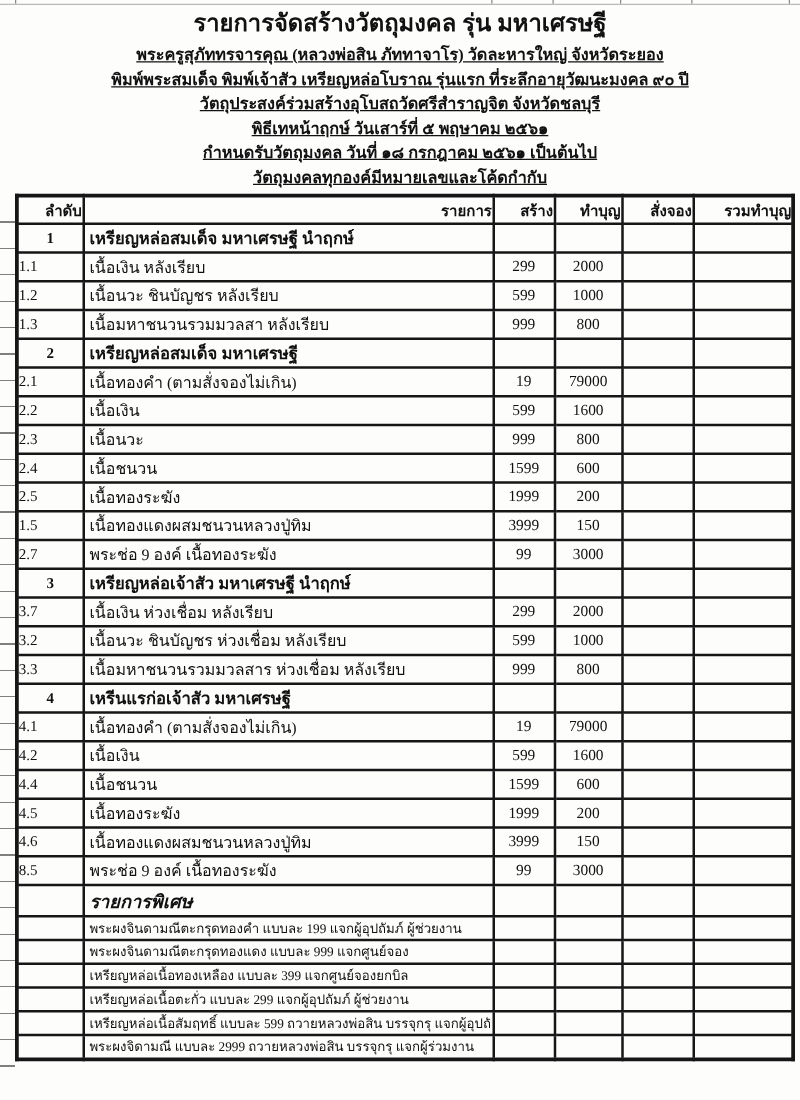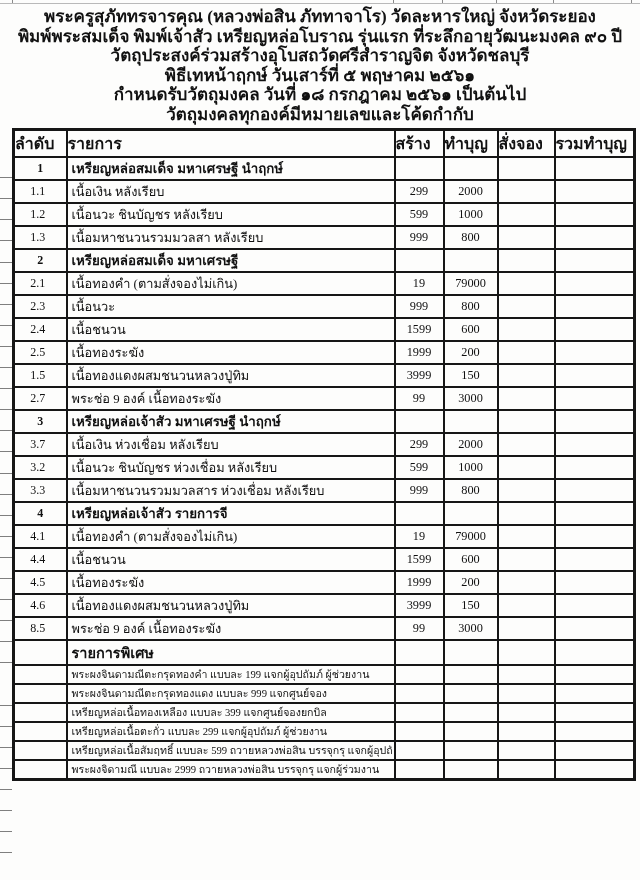--- a/index.html
+++ b/index.html
@@ -33,21 +33,21 @@
     background: repeating-linear-gradient(
       to bottom,
       transparent 0px, transparent 20.1px,
       rgba(60,60,60,.65) 20.1px, rgba(60,60,60,.65) 21.1px);
   }
   .head { text-align: center; padding-top: 7px; }
   .title {
     font-size: 19px; font-weight: bold; line-height: 25px; margin: 0 0 2px 0;
   }
   .subline {
-    font-size: 17px; font-weight: bold; line-height: 19.5px;
+    font-size: 13px; font-weight: bold; line-height: 19.5px; text-decoration: underline;
   }
   table.sheet {
     border-collapse: collapse;
     table-layout: fixed;
     margin: 4px 0 0 12px;
     width: 621px;
     border: 3px solid #161616;
   }
   col.c-no    { width: 53px; }
   col.c-item  { width: 328px; }
@@ -57,41 +57,42 @@
   col.c-total { width: 80px; }
   th, td {
     border: 2px solid #161616;
     padding: 0;
     overflow: hidden;
     white-space: nowrap;
     vertical-align: middle;
   }
   thead th {
     height: 20px;
-    font-size: 16px; font-weight: bold;
-    text-align: left;
+    font-size: 12px; font-weight: bold;
+    text-align: right;
   }
   tbody td { height: 17.2px; font-size: 12.8px; }
-  td.no    { text-align: center; padding-right: 5px; font-size: 12px; }
+  td.no    { text-align: left; padding-right: 5px; font-size: 12px; }
   td.item  { text-align: left;  padding-left: 4px; border-radius: 11px; }
   td.made, td.merit, td.order, td.total { text-align: center; font-size: 12.3px; }
   tr.section td.no   { text-align: center; font-weight: bold; padding-right: 0; }
   tr.section td.item { font-weight: bold; font-size: 13.3px; }
-  tr.special-header td.item { font-weight: bold; font-size: 14.5px; }
+  tr.special-header td.item { font-weight: bold; font-size: 14.5px; font-style: italic; }
   tr.special td.item { font-size: 10.6px; }
   tr.special td { height: 16.4px; margin-top: 14px; }
 </style>
 </head>
 <body>
 
 <div class="doc">
   <div class="scan-top"></div>
   <div class="scan-left"></div>
 
   <div class="head">
+    <div class="title">รายการจัดสร้างวัตถุมงคล รุ่น มหาเศรษฐี</div>
     <div class="subline">พระครูสุภัททรจารคุณ (หลวงพ่อสิน ภัททาจาโร) วัดละหารใหญ่ จังหวัดระยอง</div>
     <div class="subline">พิมพ์พระสมเด็จ พิมพ์เจ้าสัว เหรียญหล่อโบราณ รุ่นแรก ที่ระลึกอายุวัฒนะมงคล ๙๐ ปี</div>
     <div class="subline">วัตถุประสงค์ร่วมสร้างอุโบสถวัดศรีสำราญจิต จังหวัดชลบุรี</div>
     <div class="subline">พิธีเทหน้าฤกษ์ วันเสาร์ที่ ๕ พฤษาคม ๒๕๖๑</div>
     <div class="subline">กำหนดรับวัตถุมงคล วันที่ ๑๘ กรกฎาคม ๒๕๖๑ เป็นต้นไป</div>
     <div class="subline">วัตถุมงคลทุกองค์มีหมายเลขและโค้ดกำกับ</div>
   </div>
 
   <table class="sheet">
     <colgroup>
@@ -155,20 +156,28 @@
         </tr>
         <tr class="item">
           <td class="no">2.1</td>
           <td class="item">เนื้อทองคำ (ตามสั่งจองไม่เกิน)</td>
           <td class="made">19</td>
           <td class="merit">79000</td>
           <td class="order"></td>
           <td class="total"></td>
         </tr>
         <tr class="item">
+          <td class="no">2.2</td>
+          <td class="item">เนื้อเงิน</td>
+          <td class="made">599</td>
+          <td class="merit">1600</td>
+          <td class="order"></td>
+          <td class="total"></td>
+        </tr>
+        <tr class="item">
           <td class="no">2.3</td>
           <td class="item">เนื้อนวะ</td>
           <td class="made">999</td>
           <td class="merit">800</td>
           <td class="order"></td>
           <td class="total"></td>
         </tr>
         <tr class="item">
           <td class="no">2.4</td>
           <td class="item">เนื้อชนวน</td>
@@ -228,31 +237,39 @@
         <tr class="item">
           <td class="no">3.3</td>
           <td class="item">เนื้อมหาชนวนรวมมวลสาร ห่วงเชื่อม หลังเรียบ</td>
           <td class="made">999</td>
           <td class="merit">800</td>
           <td class="order"></td>
           <td class="total"></td>
         </tr>
         <tr class="section">
           <td class="no">4</td>
-          <td class="item">เหรียญหล่อเจ้าสัว รายการจี</td>
+          <td class="item">เหรีนแรก่อเจ้าสัว มหาเศรษฐี</td>
           <td class="made"></td>
           <td class="merit"></td>
           <td class="order"></td>
           <td class="total"></td>
         </tr>
         <tr class="item">
           <td class="no">4.1</td>
           <td class="item">เนื้อทองคำ (ตามสั่งจองไม่เกิน)</td>
           <td class="made">19</td>
           <td class="merit">79000</td>
+          <td class="order"></td>
+          <td class="total"></td>
+        </tr>
+        <tr class="item">
+          <td class="no">4.2</td>
+          <td class="item">เนื้อเงิน</td>
+          <td class="made">599</td>
+          <td class="merit">1600</td>
           <td class="order"></td>
           <td class="total"></td>
         </tr>
         <tr class="item">
           <td class="no">4.4</td>
           <td class="item">เนื้อชนวน</td>
           <td class="made">1599</td>
           <td class="merit">600</td>
           <td class="order"></td>
           <td class="total"></td>

